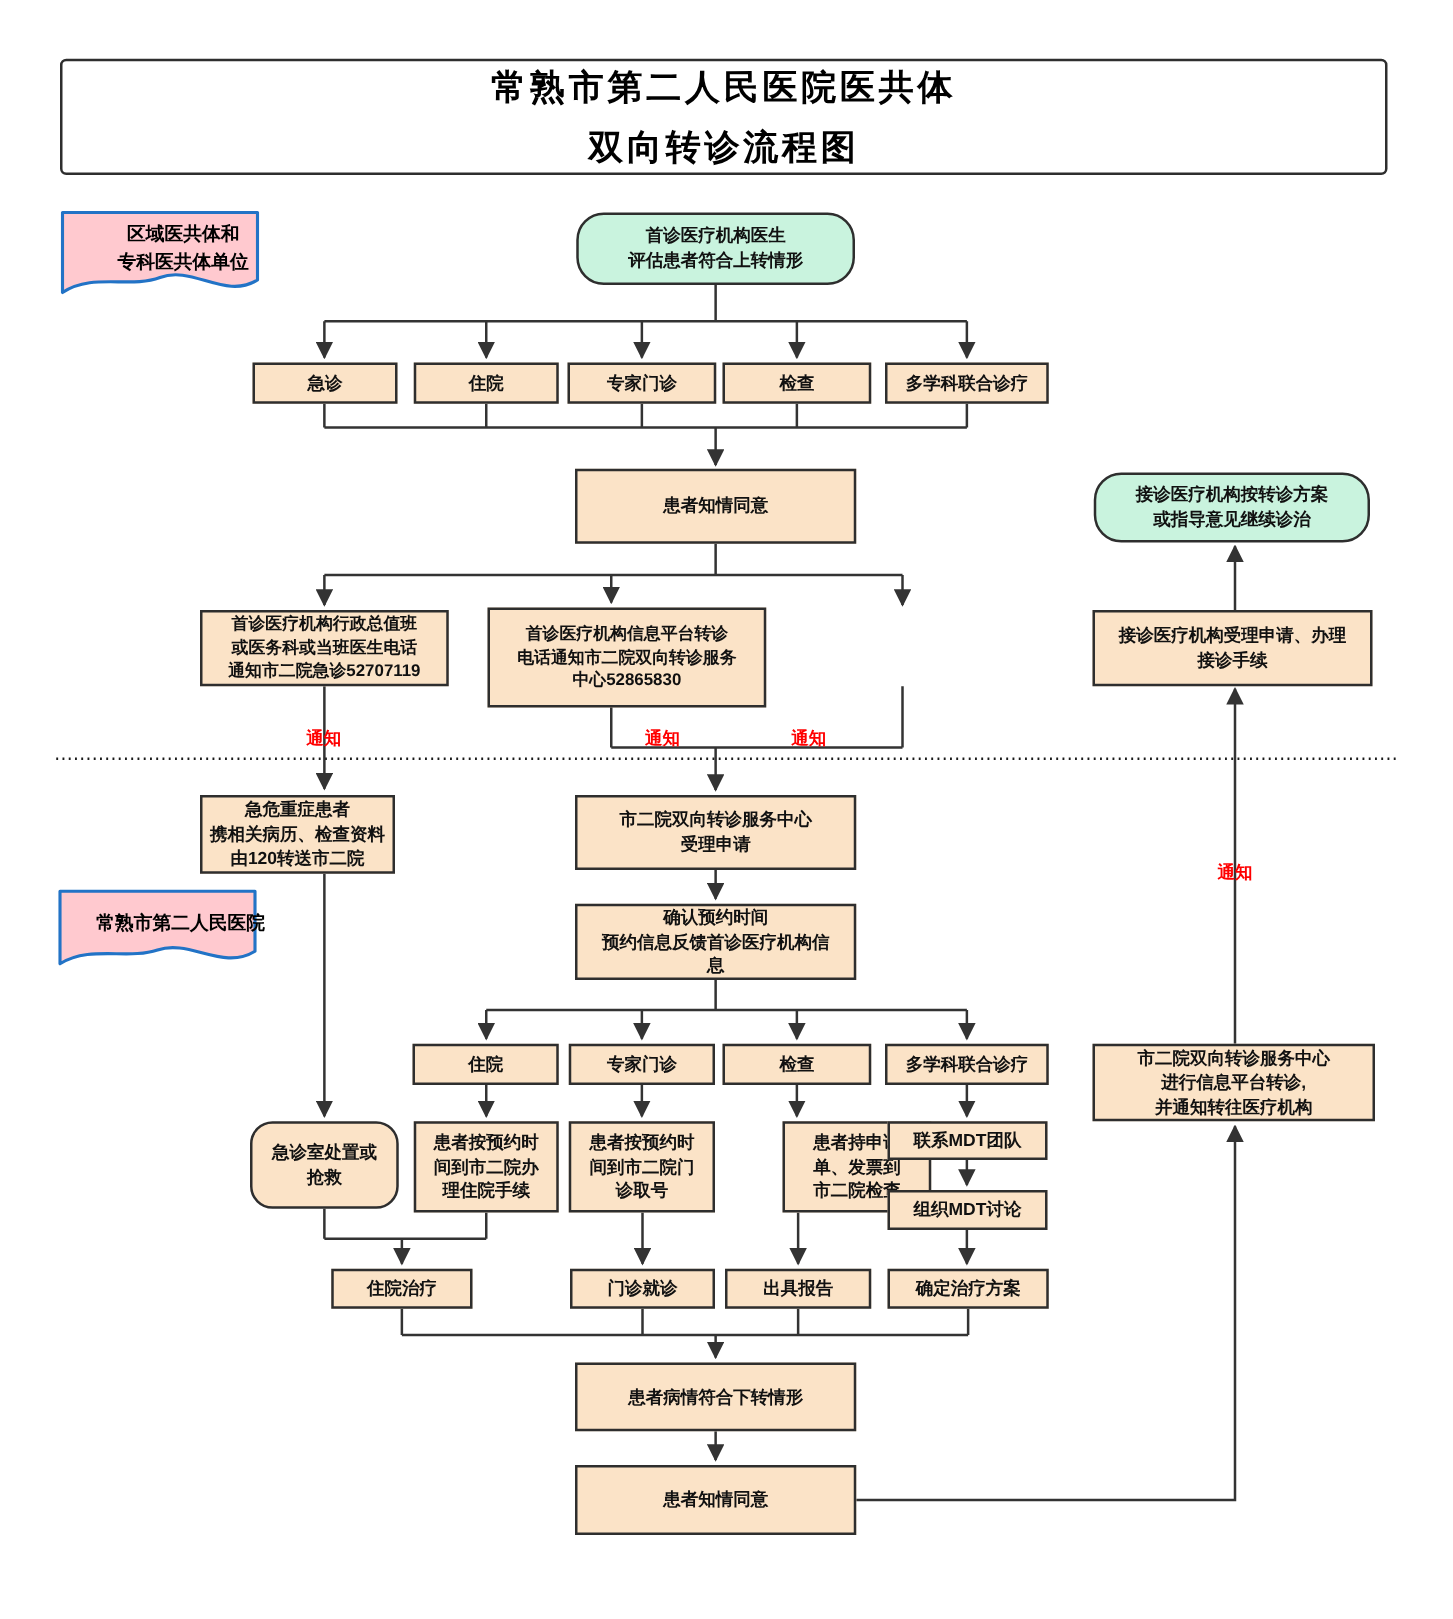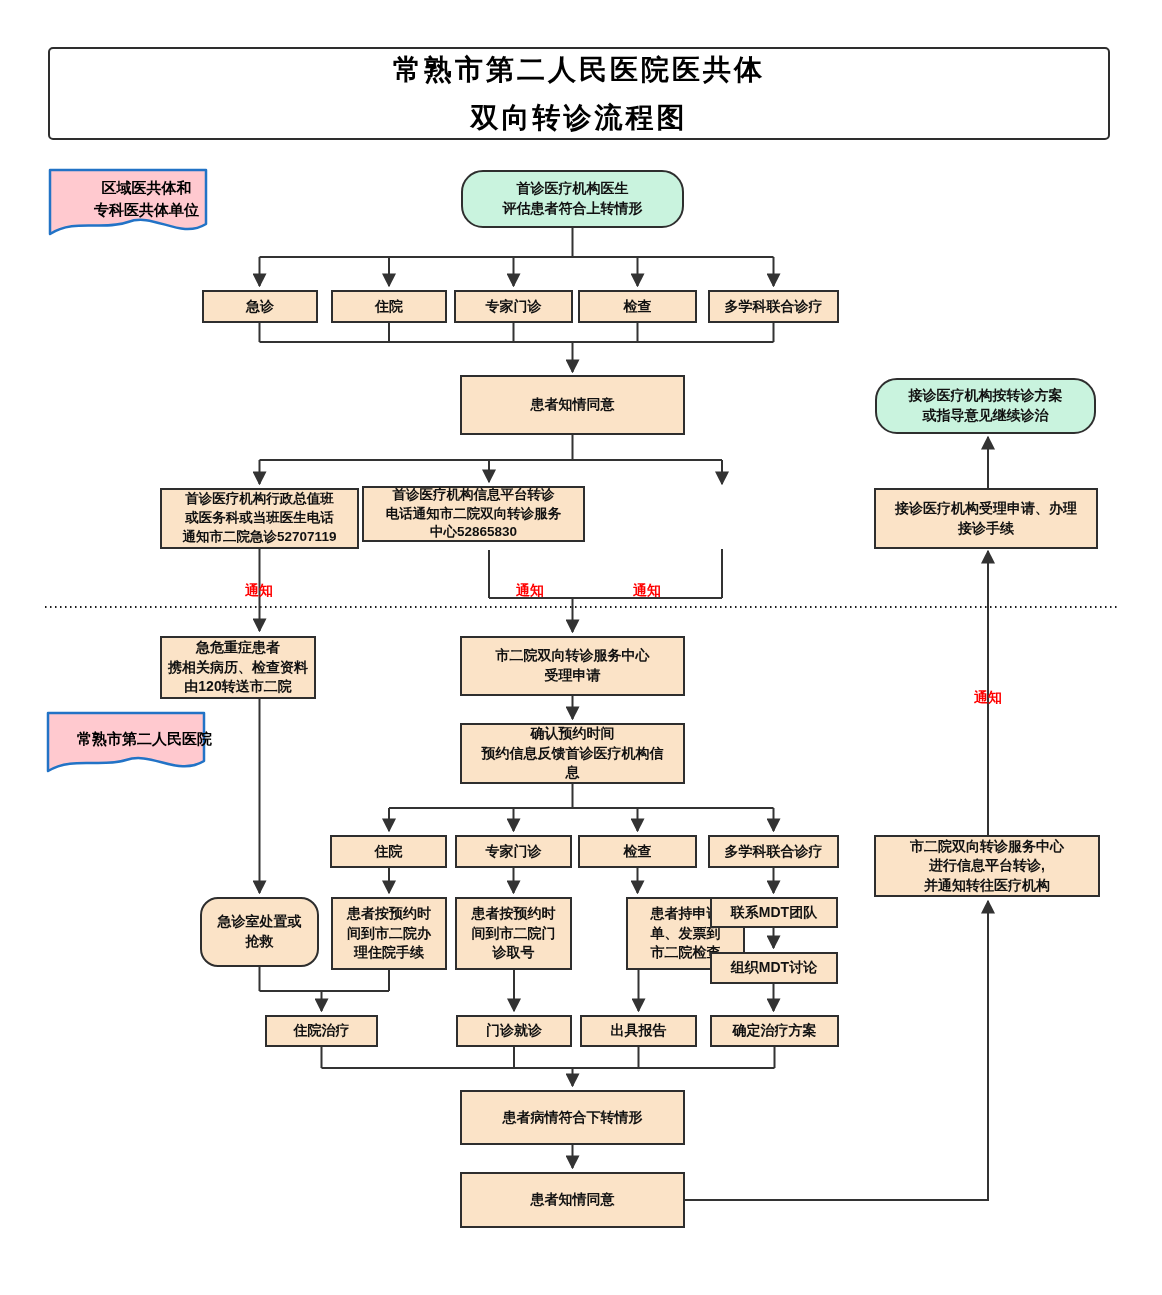--- a/index.html
+++ b/index.html
@@ -140,21 +140,21 @@
   <div class="n" style="left:331px;top:290px;width:116px;height:33px;">住院</div>
   <div class="n" style="left:454px;top:290px;width:119px;height:33px;">专家门诊</div>
   <div class="n" style="left:578px;top:290px;width:119px;height:33px;">检查</div>
   <div class="n" style="left:708px;top:290px;width:131px;height:33px;">多学科联合诊疗</div>
 
   <div class="n" style="left:460px;top:375px;width:225px;height:60px;">患者知情同意</div>
 
   <div class="n" style="left:160px;top:488px;width:199px;height:61px;font-size:13.5px;">首诊医疗机构行政总值班
 或医务科或当班医生电话
 通知市二院急诊52707119</div>
-  <div class="n" style="left:362px;top:486px;width:223px;height:56px;font-size:13.5px;">首诊医疗机构信息平台转诊
+  <div class="n" style="left:390px;top:486px;width:223px;height:80px;font-size:13.5px;">首诊医疗机构信息平台转诊
 电话通知市二院双向转诊服务
 中心52865830</div>
 
   <div class="n pill" style="left:875px;top:378px;width:221px;height:56px;">接诊医疗机构按转诊方案
 或指导意见继续诊治</div>
   <div class="n" style="left:874px;top:488px;width:224px;height:61px;">接诊医疗机构受理申请、办理
 接诊手续</div>
 
   <div class="n" style="left:160px;top:636px;width:156px;height:63px;">急危重症患者
 携相关病历、检查资料

